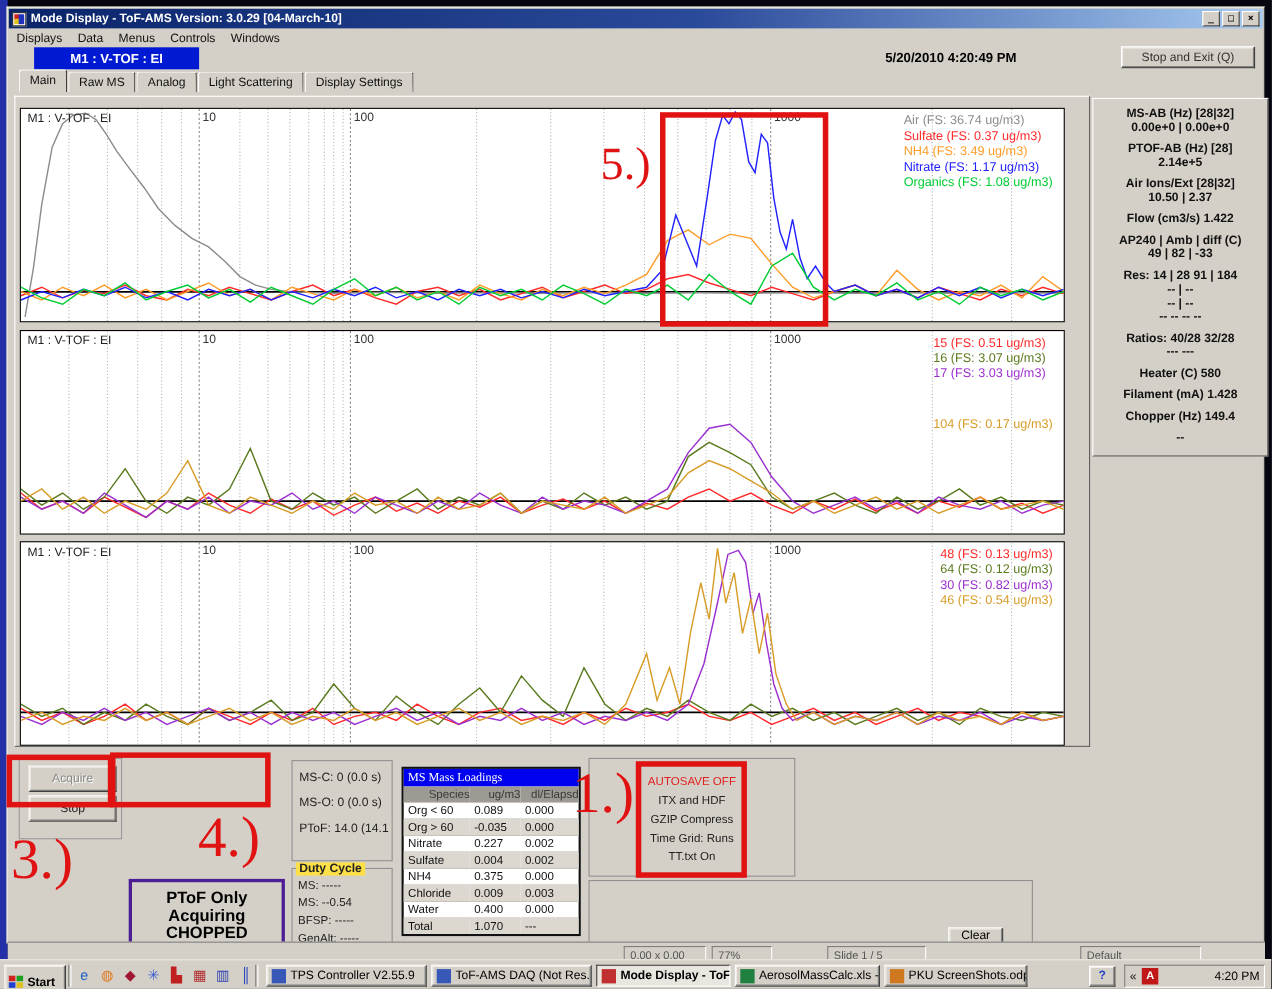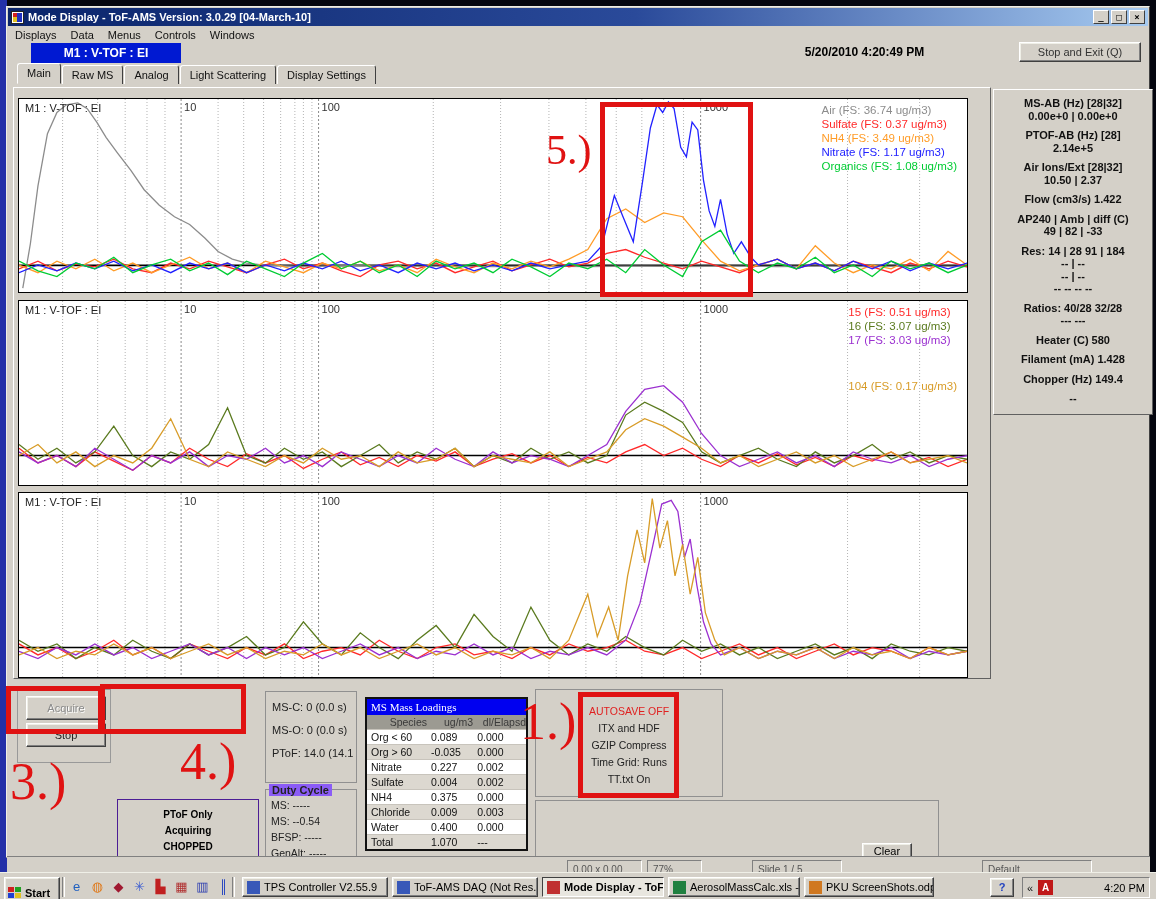--- a/index.html
+++ b/index.html
@@ -61,27 +61,27 @@
   
   .groupbox { position:absolute; border:1px solid #999; background:#d4d0c8; }
   #acqgroup { left:10px; top:682px; width:94px; height:74px; }
   #btn-acquire { position:absolute; left:19px; top:689px; width:80px; height:24px; line-height:22px; color:#8a8a8a; text-shadow:1px 1px 0 #fff; }
   #btn-stop    { position:absolute; left:19px; top:716px; width:80px; height:24px; line-height:22px; color:#222; }
 
   #runinfo { position:absolute; left:110px; top:688px; width:145px; font-size:13px; color:#000; }
   #runinfo .b { font-weight:bold; margin-bottom:9px; }
   #runinfo .g { color:#8a8a8a; font-size:11px; margin-bottom:5px; }
 
-  #modebox { position:absolute; left:110px; top:792px; width:142px; height:62px; border:1px solid #4c1d95;
-             text-align:center; font-weight:bold; font-size:10px; color:#000; padding-top:7px; line-height:16px; }
+  #modebox { position:absolute; left:110px; top:792px; width:142px; height:62px; border:3px solid #4c1d95;
+             text-align:center; font-weight:bold; font-size:15px; color:#000; padding-top:7px; line-height:16px; }
 
   #timingbox { position:absolute; left:258px; top:684px; width:92px; height:92px; border:1px solid #909090; font-size:11px; color:#222; padding:9px 0 0 6px; }
   #timingbox div { margin-bottom:11px; }
   #dutybox { position:absolute; left:258px; top:782px; width:92px; height:74px; border:1px solid #909090; font-size:10.5px; color:#222; padding:3px 0 0 5px; }
-  #dutybox .ttl { font-weight:bold; font-size:11px; position:relative; top:-9px; background:#8b5cf6; display:inline-block; padding:0 3px; margin-left:-2px; }
+  #dutybox .ttl { font-weight:bold; font-size:11px; position:relative; top:-9px; background:#fde047; display:inline-block; padding:0 3px; margin-left:-2px; }
   #dutybox .dl { margin-top:-6px; }
   #dutybox .dl div { margin-bottom:4px; }
 
   
   #masstable { position:absolute; left:358px; top:690px; width:163px; border:2px solid #111; background:#fff; border-collapse:collapse; font-size:10.5px; }
   #masstable .title { background:#0000f0; color:#fff; font-size:11px; padding:2px 4px;font-family:Liberation Serif, serif; }
   #masstable table { width:100%; border-collapse:collapse; }
   #masstable th { background:#9c9a92; color:#3a3a3a; font-weight:normal; text-align:right; padding:1px 0; font-size:10.5px; }
   #masstable td { padding:1px 4px; border-top:1px solid #c8c4bc; color:#111; }
   #masstable tr:nth-child(even) td { background:#dcd8d0; }
@@ -285,20 +285,26 @@
             <line x1="0" x2="100" y1="84" y2="84" stroke="#000" stroke-width="1.6" vector-effect="non-scaling-stroke"></line>
             <polyline points="0,82 2,88 4,84 6,90 8,86 10,80 12,88 14.000000000000002,84 16,90 18,82 20,86 22,90 24,84 26,88 28.000000000000004,82 30,90 32,86 34,84 36,88 38,80 40,86 42,90 44,84 46,82 48,88 50,86 52,90 54,84 56.00000000000001,88 57.99999999999999,82 60,86 62,84 64,80 66,86 68,88 70,84 72,90 74,86 76,82 78,88 80,84 82,90 84,86 86,82 88,88 90,84 92,86 94,90 96,84 98,88 100,86" fill="none" stroke="#ff2a2a" stroke-width="1.3" vector-effect="non-scaling-stroke"></polyline>
             <polyline points="0,80 2,86 4,82 6,90 8,84 10,88 12,80 14.000000000000002,86 16,90 18,82 20,88 22,84 24,78 26,88 28.000000000000004,84 30,70 32,82 34,88 36,76 38,84 40,90 42,80 44,72 46,84 48,66 50,78 52,86 54,62 56.00000000000001,80 57.99999999999999,88 60,82 62,86 64,78 66,84 68,88 70,80 72,86 74,82 76,88 78,84 80,90 82,86 84,82 86,88 88,84 90,90 92,82 94,86 96,88 98,84 100,86" fill="none" stroke="#5a7a1e" stroke-width="1.3" vector-effect="non-scaling-stroke"></polyline>
             <polyline points="0,86 2,90 4,84 6,88 8,82 10,88 12,84 14.000000000000002,90 16,86 18,82 20,88 22,84 24,90 26,84 28.000000000000004,88 30,84 32,90 34,86 36,82 38,88 40,84 42,90 44,86 46,88 48,82 50,88 52,84 54,90 56.00000000000001,86 57.99999999999999,88 60,84 62,88 64,80 65.5,60 66.8,30 67.80000000000001,6 68.8,4 69.5,10 70.19999999999999,35 70.8,25 71.5,50 72.2,70 73,82 74,88 76,84 78,90 80,86 82,88 84,84 86,90 88,86 90,88 92,84 94,90 96,86 98,88 100,86" fill="none" stroke="#9b30d0" stroke-width="1.3" vector-effect="non-scaling-stroke"></polyline>
             <polyline points="0,88 2,84 4,90 6,86 8,88 10,82 12,88 14.000000000000002,84 16,90 18,86 20,82 22,88 24,84 26,90 28.000000000000004,86 30,88 32,82 34,88 36,84 38,90 40,86 42,82 44,88 46,84 48,90 50,86 52,88 54,84 56.00000000000001,90 57.99999999999999,80 60,55.00000000000001 61,78 62.2,62 63.2,80 64.2,45 65.2,20 66,38 66.8,3 67.60000000000001,30 68.4,15 69.19999999999999,45 70,28.000000000000004 70.8,55.00000000000001 71.6,35 72.39999999999999,65 73.4,80 74.4,88 76,84 78,90 80,86 82,88 84,84 86,90 88,84 90,88 92,86 94,90 96,84 98,88 100,86" fill="none" stroke="#d89c28" stroke-width="1.3" vector-effect="non-scaling-stroke"></polyline>
           </svg>
           <div class="plabel">M1 : V-TOF : EI</div>
           <div class="tick" style="left: calc(17.1% + 3px);">10</div>
           <div class="tick" style="left: calc(31.6% + 3px);">100</div>
           <div class="tick" style="left: calc(71.9% + 3px);">1000</div>
+          <div class="legend">
+            <div style="color: rgb(255, 42, 42);">48 (FS: 0.13 ug/m3)</div>
+            <div style="color: rgb(90, 122, 30);">64 (FS: 0.12 ug/m3)</div>
+            <div style="color: rgb(155, 48, 208);">30 (FS: 0.82 ug/m3)</div>
+            <div style="color: rgb(216, 156, 40);">46 (FS: 0.54 ug/m3)</div>
+          </div>
         </div>
       </div>
 
     <div id="sidebar">
         <div class="ln">MS-AB (Hz) [28|32]</div>
         <div class="ln">0.00e+0 | 0.00e+0</div>
         <div class="sp"></div>
         <div class="ln">PTOF-AB (Hz) [28]</div>
         <div class="ln">2.14e+5</div>
         <div class="sp"></div>

